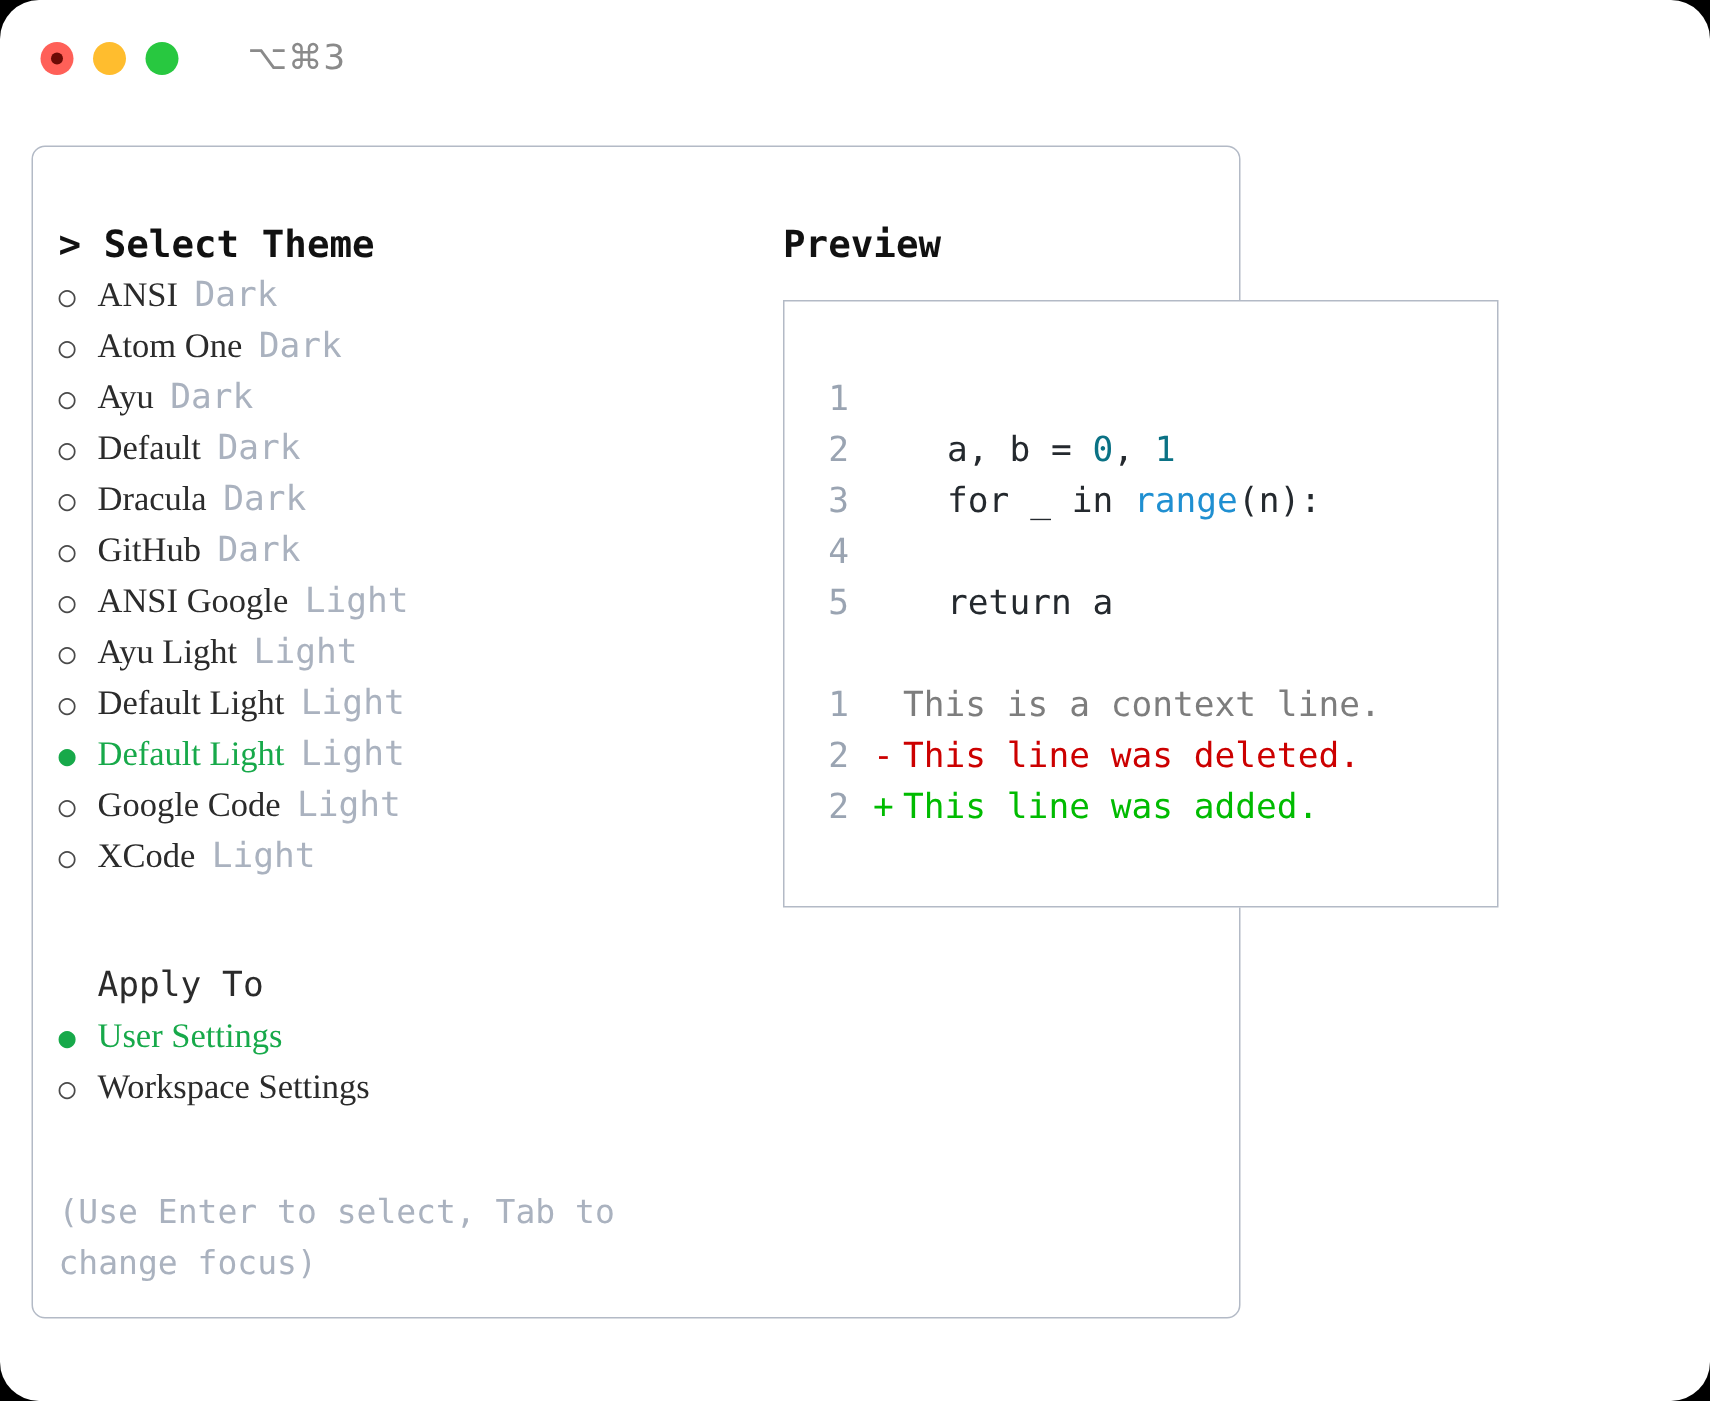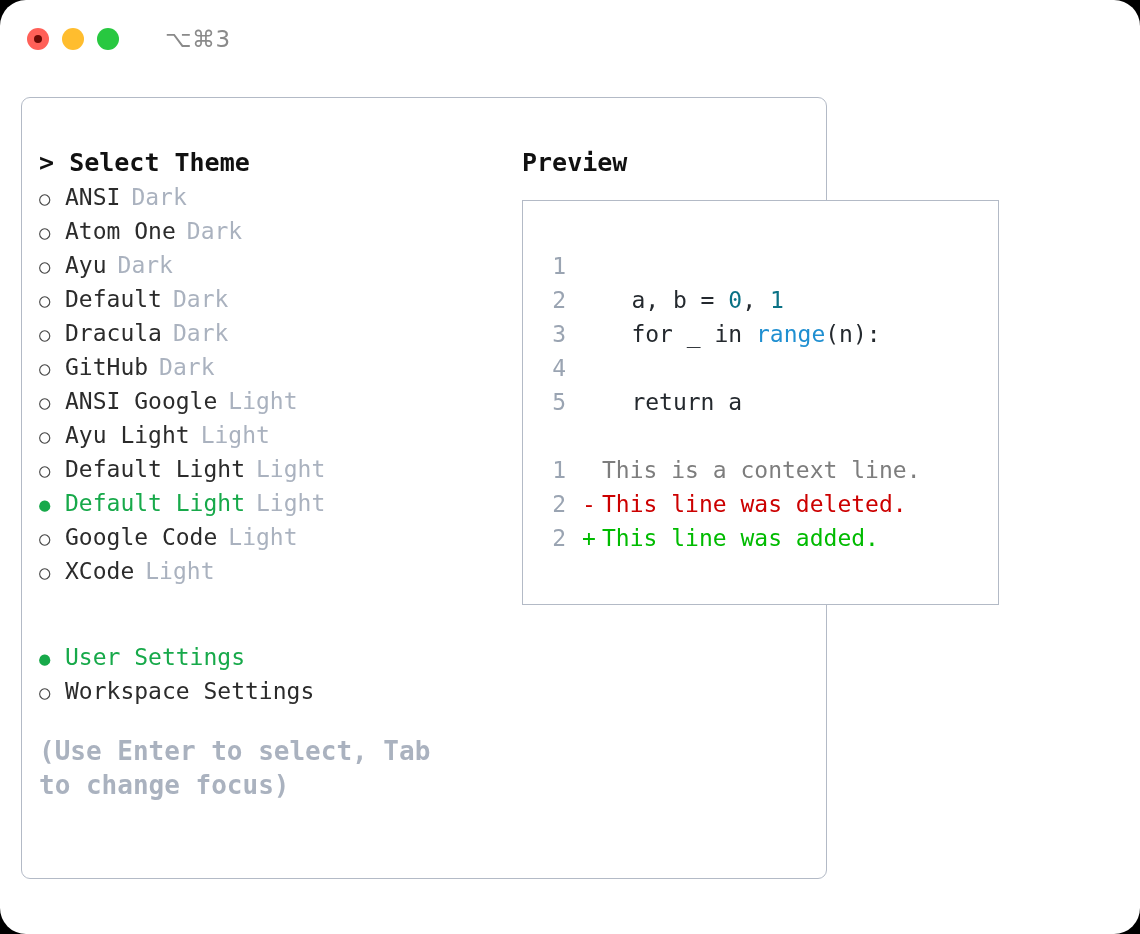--- a/index.html
+++ b/index.html
@@ -92,45 +92,44 @@
     font-size: 23px;
     white-space: pre;
   }
   .marker {
     width: 26px;
     flex: 0 0 auto;
     color: #4a4a4a;
     font-size: 19px;
   }
   .marker.on { color: #17a94a; font-size: 19px; }
-  .opt-label { color: #2b2b2b; }
+  .opt-label { color: #2b2b2b; font-family: Liberation Serif, serif; }
   .opt-row.selected .opt-label { color: #17a94a; }
   .opt-tag {
     color: #aab2bf;
     margin-left: 11px;
   }
 
   .group-head {
     font-size: 23px;
     color: #2b2b2b;
     white-space: pre;
     line-height: 34px;
     height: 34px;
     padding-left: 26px;
   }
 
   .spacer-lg { height: 52px; }
 
   .hint {
-    margin-top: 26px;
-    font-size: 26px;
+    margin-top: 50px;
+    font-size: 22px;
     color: #aab2bf;
     line-height: 34px;
     width: 410px;
-    font-weight: bold;
   }
 
   
   .right-col { flex: 1 1 auto; padding-left: 21px; }
 
   .preview-box {
     margin-top: 20px;
     width: 477px;
     height: 405px;
     border: 1px solid #b3bac6;
@@ -200,20 +199,21 @@
             <div class="opt-row"><span class="marker">○</span><span class="opt-label">ANSI Google</span><span class="opt-tag">Light</span></div>
             <div class="opt-row"><span class="marker">○</span><span class="opt-label">Ayu Light</span><span class="opt-tag">Light</span></div>
             <div class="opt-row"><span class="marker">○</span><span class="opt-label">Default Light</span><span class="opt-tag">Light</span></div>
             <div class="opt-row selected"><span class="marker on">●</span><span class="opt-label">Default Light</span><span class="opt-tag">Light</span></div>
             <div class="opt-row"><span class="marker">○</span><span class="opt-label">Google Code</span><span class="opt-tag">Light</span></div>
             <div class="opt-row"><span class="marker">○</span><span class="opt-label">XCode</span><span class="opt-tag">Light</span></div>
           </div>
 
         <div class="spacer-lg"></div>
 
+        <div class="group-head">Apply To</div>
 
         <div id="apply-list">
             <div class="opt-row selected"><span class="marker on">●</span><span class="opt-label">User Settings</span></div>
             <div class="opt-row"><span class="marker">○</span><span class="opt-label">Workspace Settings</span></div>
           </div>
 
         <div class="hint">(Use Enter to select, Tab to change focus)</div>
       </div>
 
       <div class="right-col">

